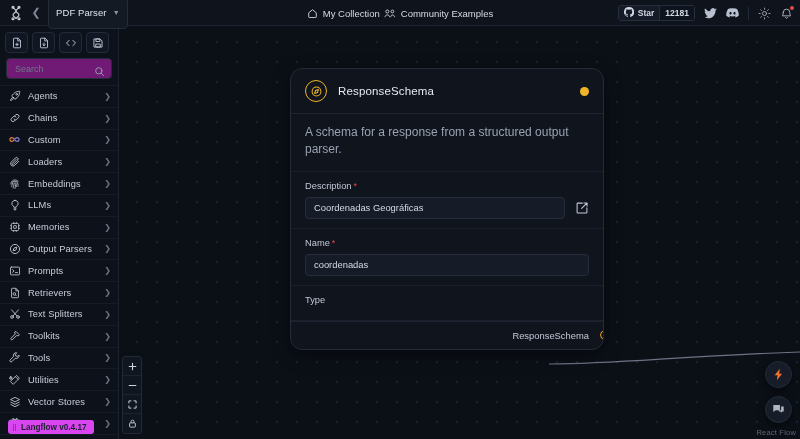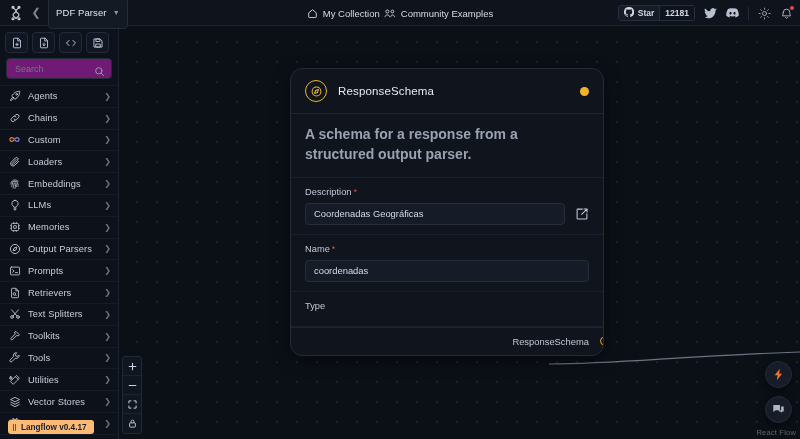--- a/index.html
+++ b/index.html
@@ -116,21 +116,21 @@
     cursor: pointer;
   }
   .sb-item .sb-ic { width: 13px; height: 13px; flex: 0 0 13px; display: flex; align-items: center; justify-content: center; }
   .sb-item .sb-label { flex: 1; font-size: 9.3px; color: #c8cdda; letter-spacing: .1px; }
   .sb-item .sb-chev { font-size: 8px; color: #6b7383; }
 
   .version-badge {
     position: absolute; left: 8px; bottom: 5px;
     display: flex; align-items: center; gap: 5px;
     height: 14px; padding: 0 7px 0 5px;
-    background: #fdba74; border-radius: 3px;
+    background: #d946ef; border-radius: 3px;
     font-size: 8.2px; color: #1a2030; font-weight: bold;
     z-index: 5; cursor: grab;
   }
   .grip { display: flex; gap: 1px; }
   .grip i { display: block; width: 1px; height: 7px; background: #555d6e; }
 
   
   .canvas {
     position: absolute; left: 119px; top: 26px; width: 681px; height: 413px;
     background-color: #0b1017;
@@ -162,23 +162,22 @@
     width: 22px; height: 22px; border-radius: 50%;
     border: 1.4px solid #f0b429;
     display: flex; align-items: center; justify-content: center;
     flex: 0 0 22px;
   }
   .node-title { flex: 1; font-size: 11.5px; color: #e8eaf0; letter-spacing: .15px; }
   .node-status { width: 9px; height: 9px; border-radius: 50%; background: #f0b429; cursor: pointer; }
 
   .node-desc {
     padding: 10px 14px 12px 14px;
-    font-size: 14px; line-height: 1.45; color: #9aa2b2;
+    font-size: 12px; line-height: 1.45; color: #9aa2b2;
     border-bottom: 1px solid #1a212c;
-    font-weight: bold;
   }
   .field { padding: 9px 14px 9px 14px; border-bottom: 1px solid #1a212c; }
   .field:last-child { border-bottom: 0; }
   .field-label { font-size: 9.3px; color: #c2c8d6; margin-bottom: 6px; }
   .req { color: #e5484d; font-size: 9px; margin-left: 2px; }
   .field-row { display: flex; align-items: center; gap: 9px; }
   .field-input {
     flex: 1; height: 22px;
     background: #161c27; border: 1px solid #262e3c; border-radius: 4px;
     display: flex; align-items: center;

